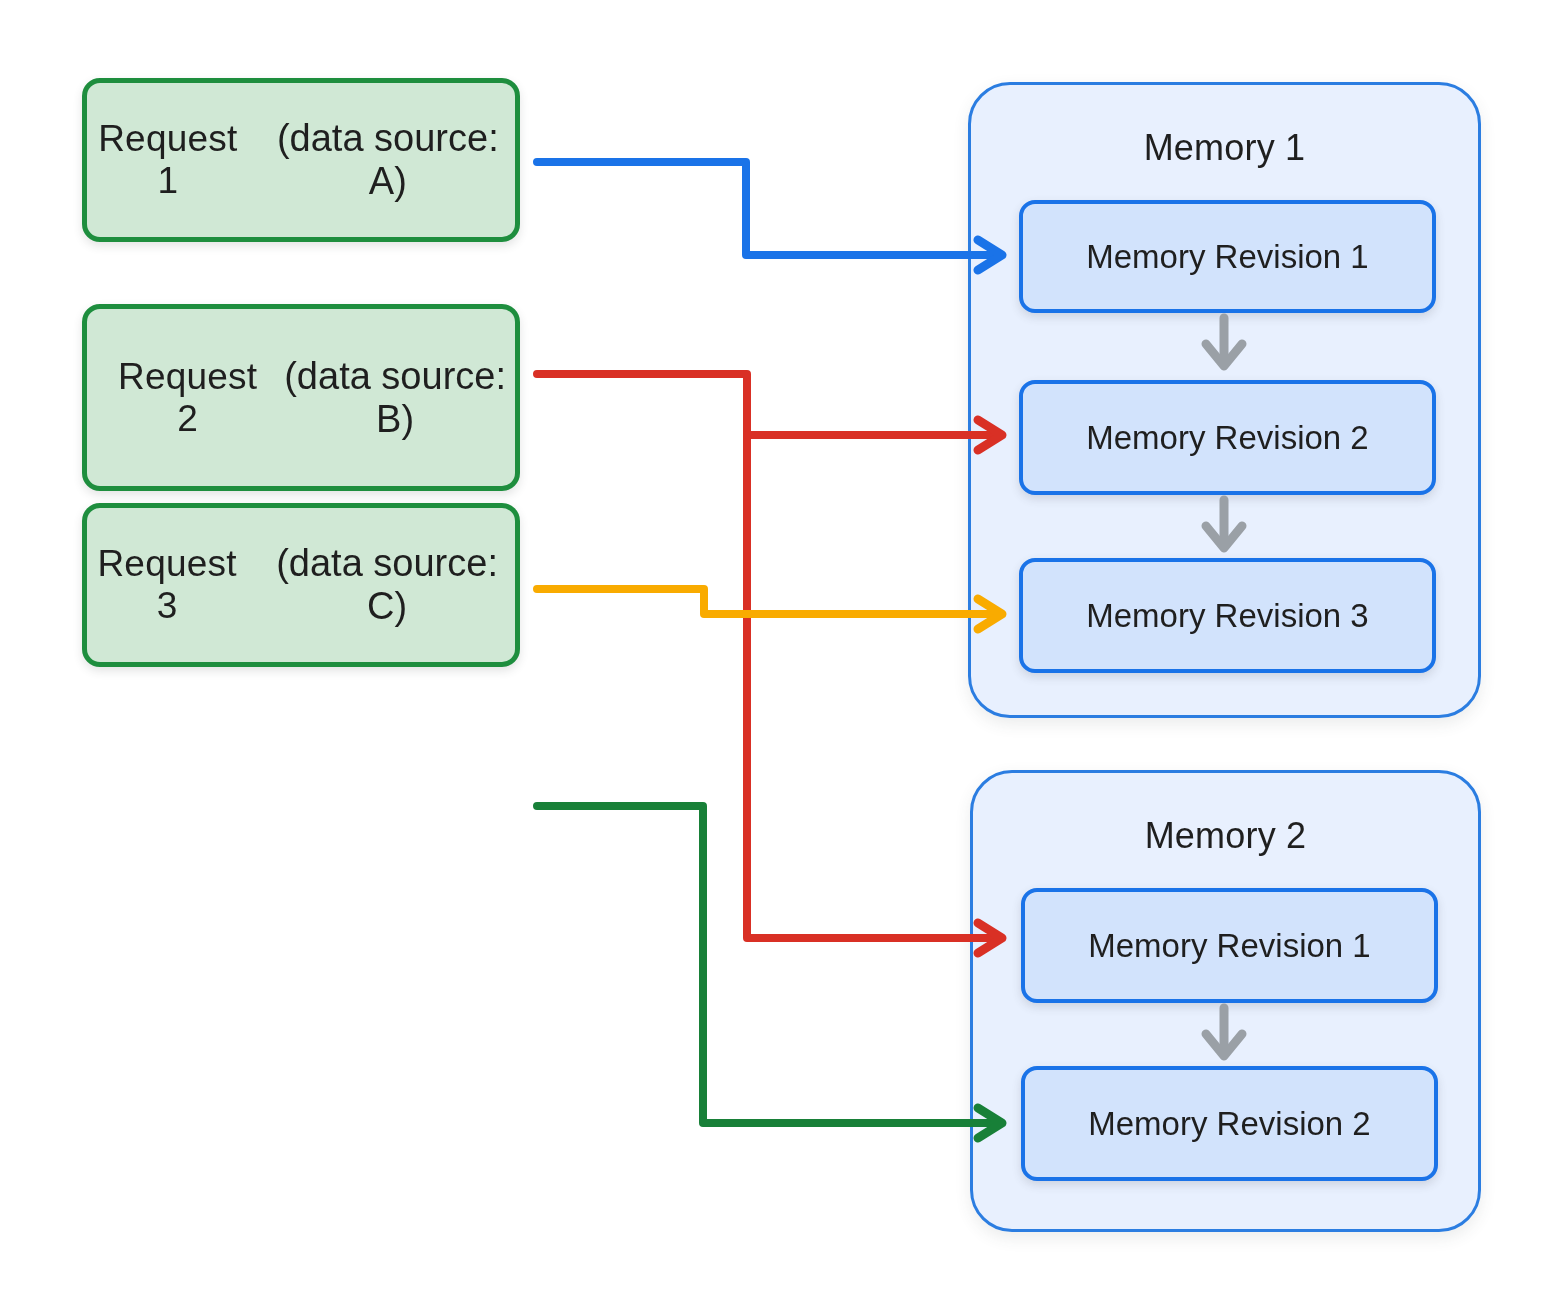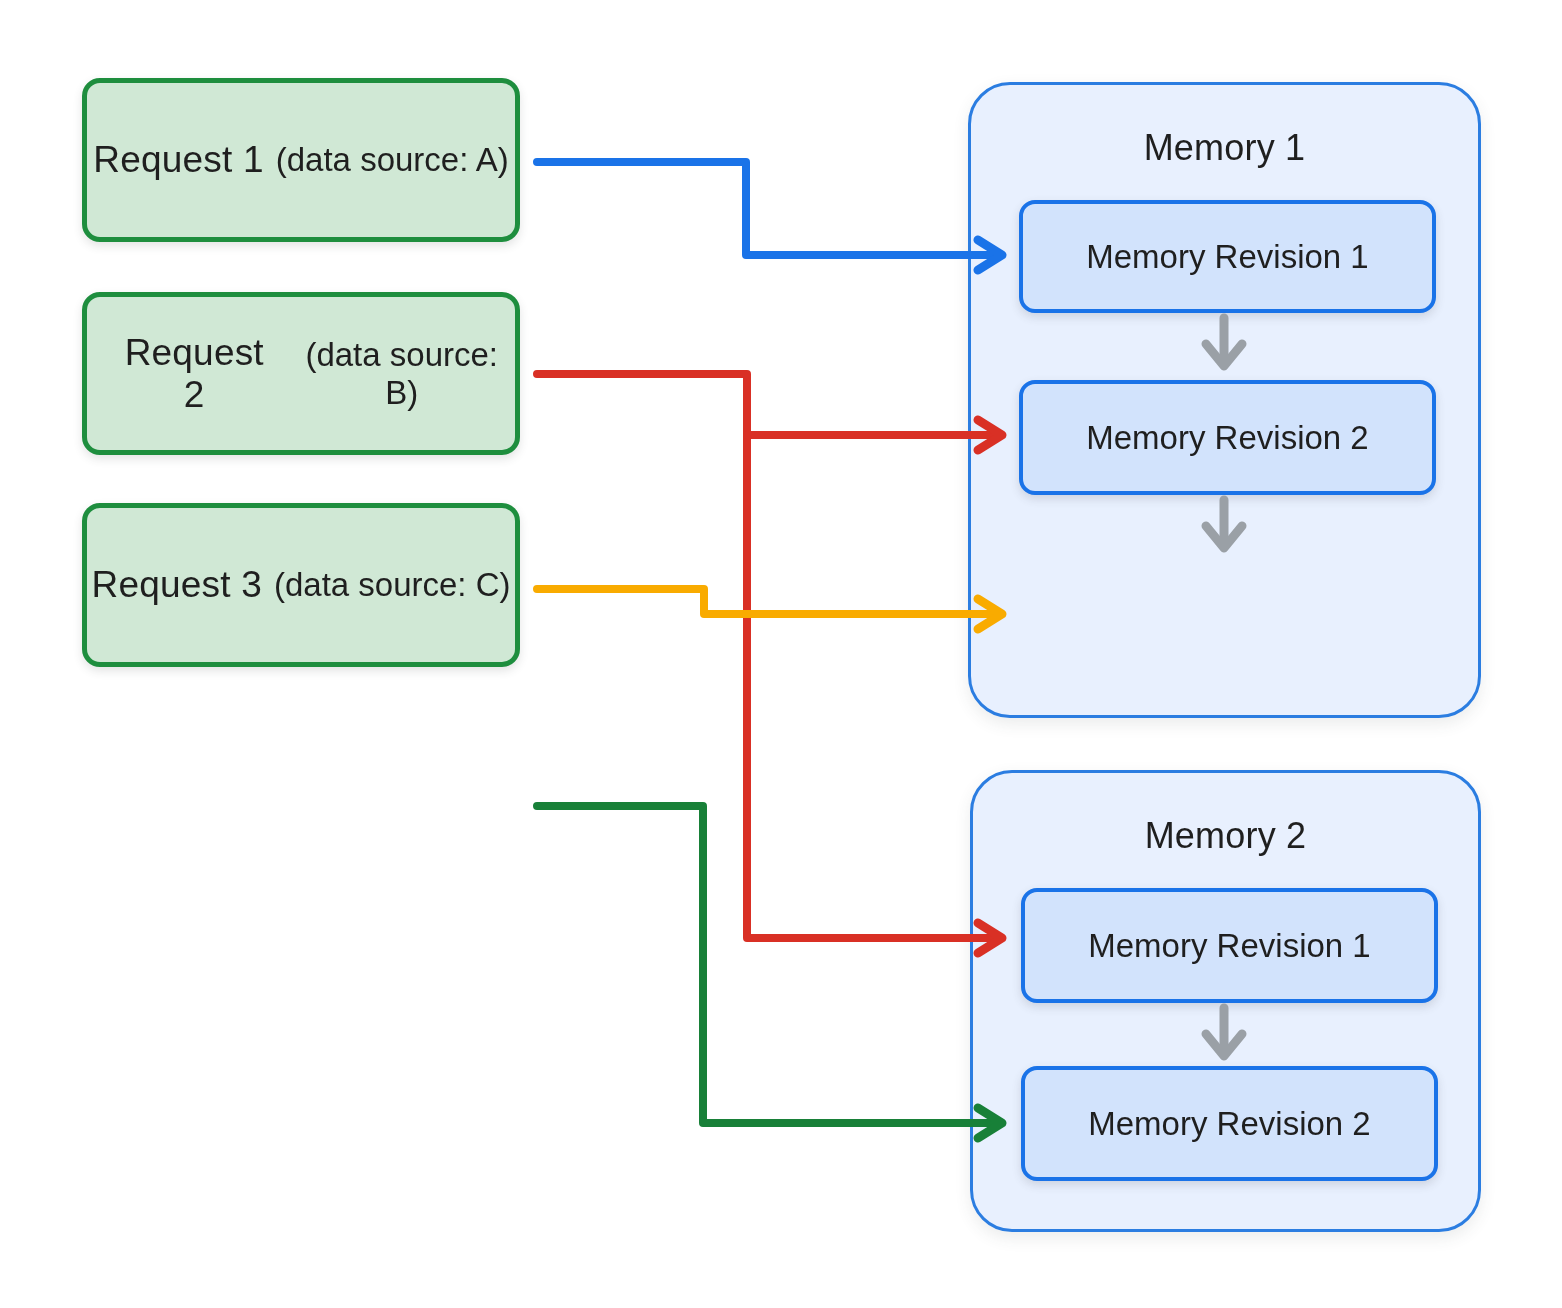--- a/index.html
+++ b/index.html
@@ -31,25 +31,25 @@
     justify-content: center;
     gap: 12px;
     text-align: center;
   }
   .request-box .req-title {
     font-size: 37px;
     font-weight: 500;
     letter-spacing: 0.2px;
   }
   .request-box .req-subtitle {
-    font-size: 33px;
+    font-size: 38px;
     font-weight: 400;
   }
   #request-1 { top: 78px;  height: 164px; }
-  #request-2 { top: 292px; height: 163px; padding-left: 25px; }
+  #request-2 { top: 304px; height: 187px; padding-left: 25px; }
   #request-3 { top: 503px; height: 164px; }
   #request-4 { top: 715px; height: 163px; }
 
   
   .memory-container {
     position: absolute;
     background: #e8f0fe;
     border: 3px solid #2b7de1;
     border-radius: 42px;
     box-shadow: 0 6px 16px rgba(60,64,67,0.10);
@@ -129,20 +129,23 @@
   </div>
 
   <div class="memory-container" id="memory-1">
     <div class="memory-title">Memory 1</div>
     <div class="revision-box" id="m1-rev1">
       <span>Memory Revision 1</span>
     </div>
     <div class="revision-box" id="m1-rev2">
       <span>Memory Revision 2</span>
     </div>
+    <div class="revision-box" id="m1-rev3">
+      <span>Memory Revision 3</span>
+    </div>
   </div>
 
   <div class="memory-container" id="memory-2">
     <div class="memory-title">Memory 2</div>
     <div class="revision-box" id="m2-rev1">
       <span>Memory Revision 1</span>
     </div>
     <div class="revision-box" id="m2-rev2">
       <span>Memory Revision 2</span>
     </div>

